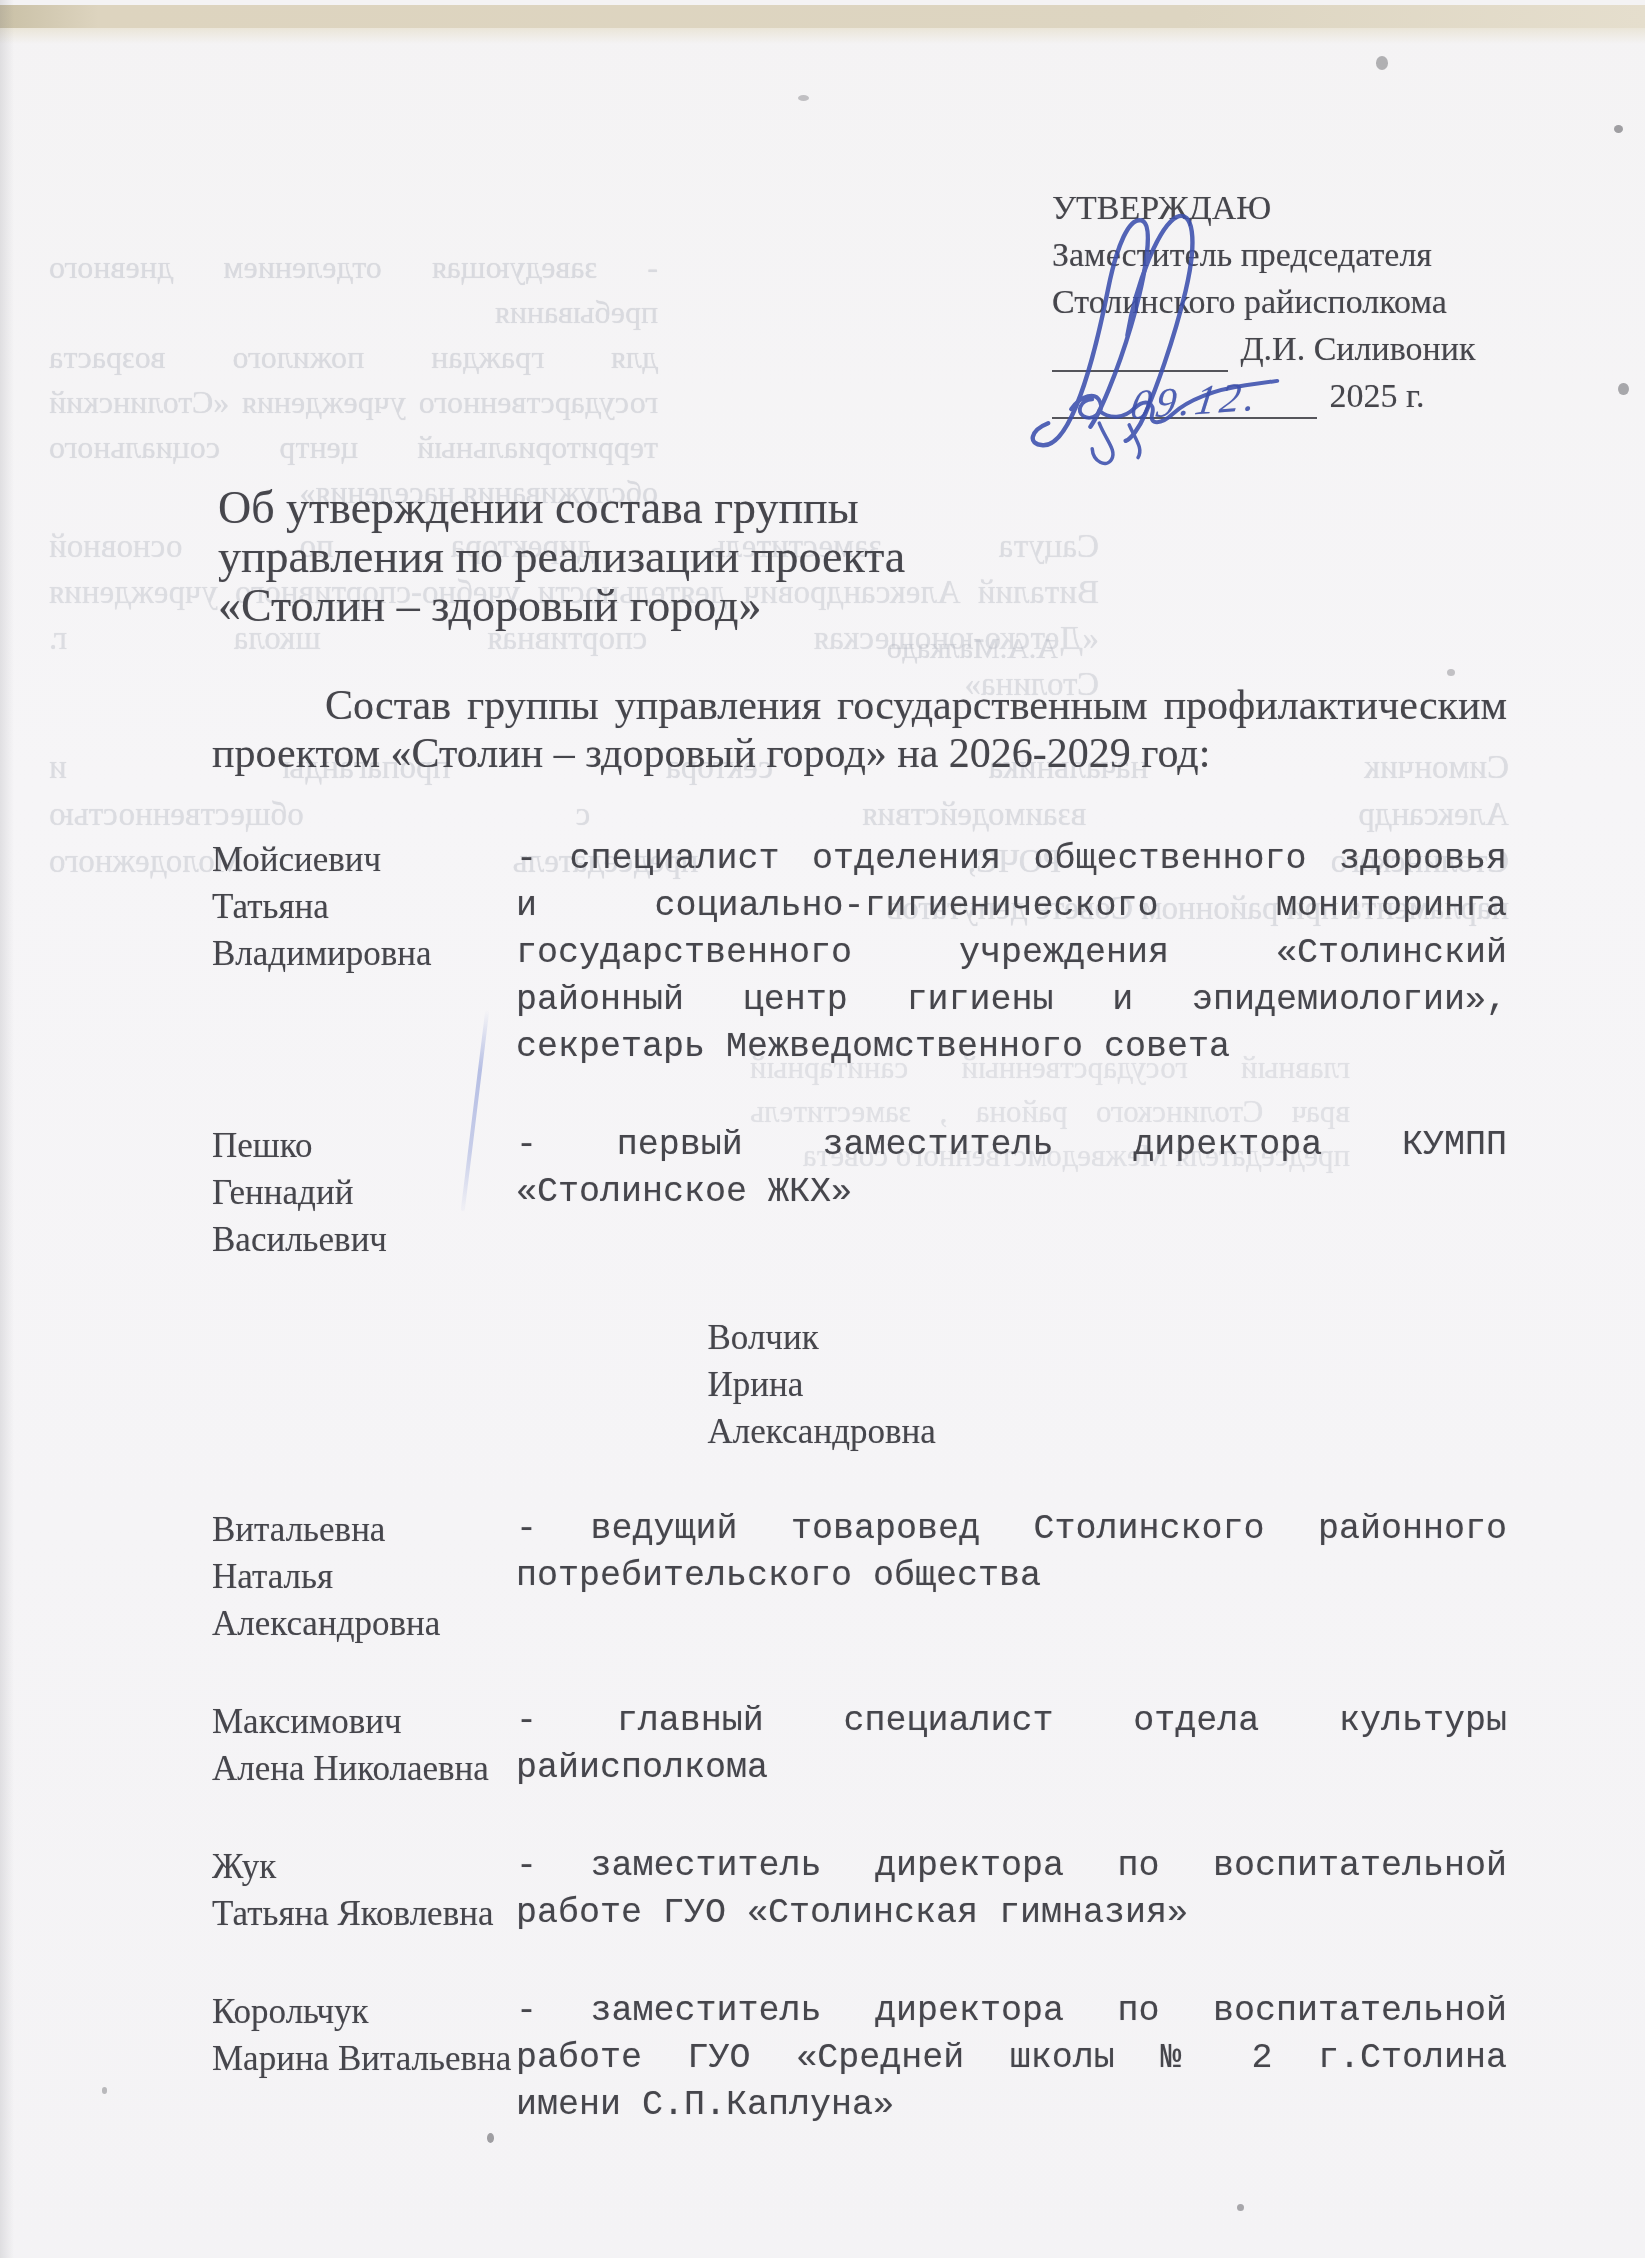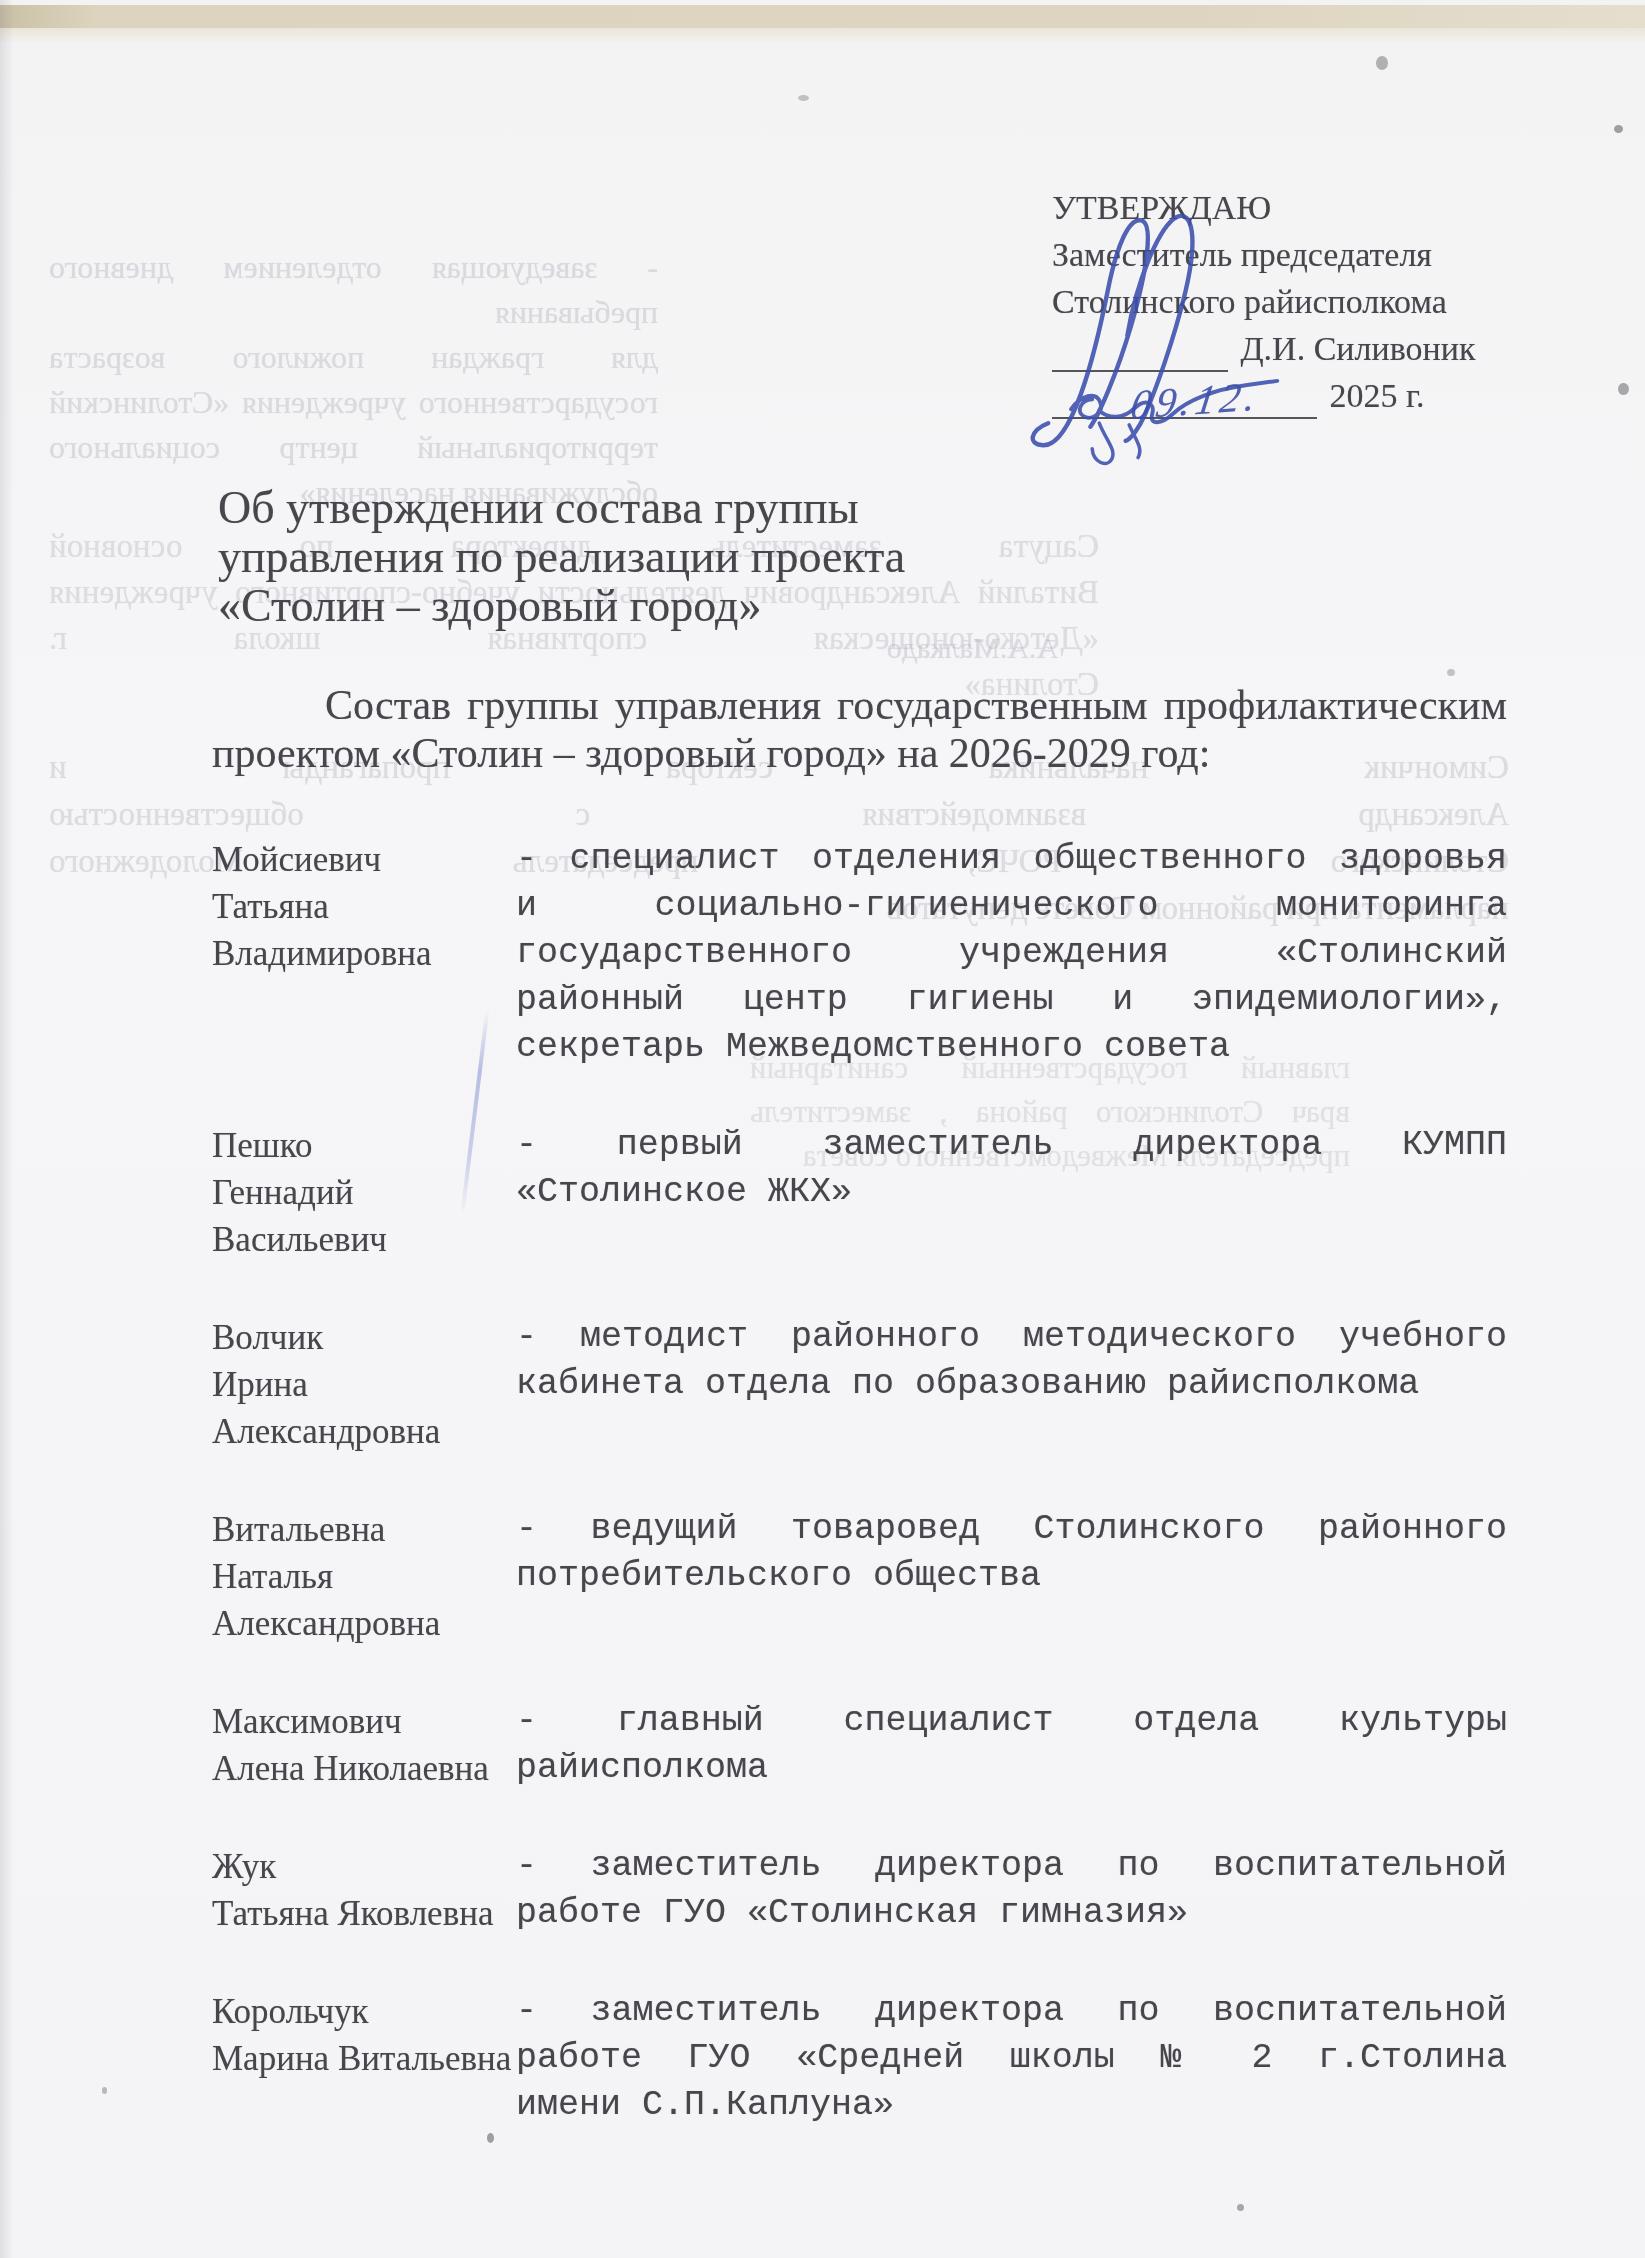--- a/index.html
+++ b/index.html
@@ -149,24 +149,20 @@
         <div class="mrole">
           <div class="jline">- первый заместитель директора КУМПП</div>
           <div>«Столинское ЖКХ»</div>
         </div>
       </div>
       <div class="member">
         <div class="mnames">
           <div>Волчик</div>
           <div>Ирина Александровна</div>
         </div>
-        <div class="mrole">
-          <div class="jline">- методист районного методического учебного</div>
-          <div>кабинета отдела по образованию райисполкома</div>
-        </div>
       </div>
       <div class="member">
         <div class="mnames">
           <div>Витальевна</div>
           <div>Наталья Александровна</div>
         </div>
         <div class="mrole">
           <div class="jline">- ведущий товаровед Столинского районного</div>
           <div>потребительского общества</div>
         </div>

